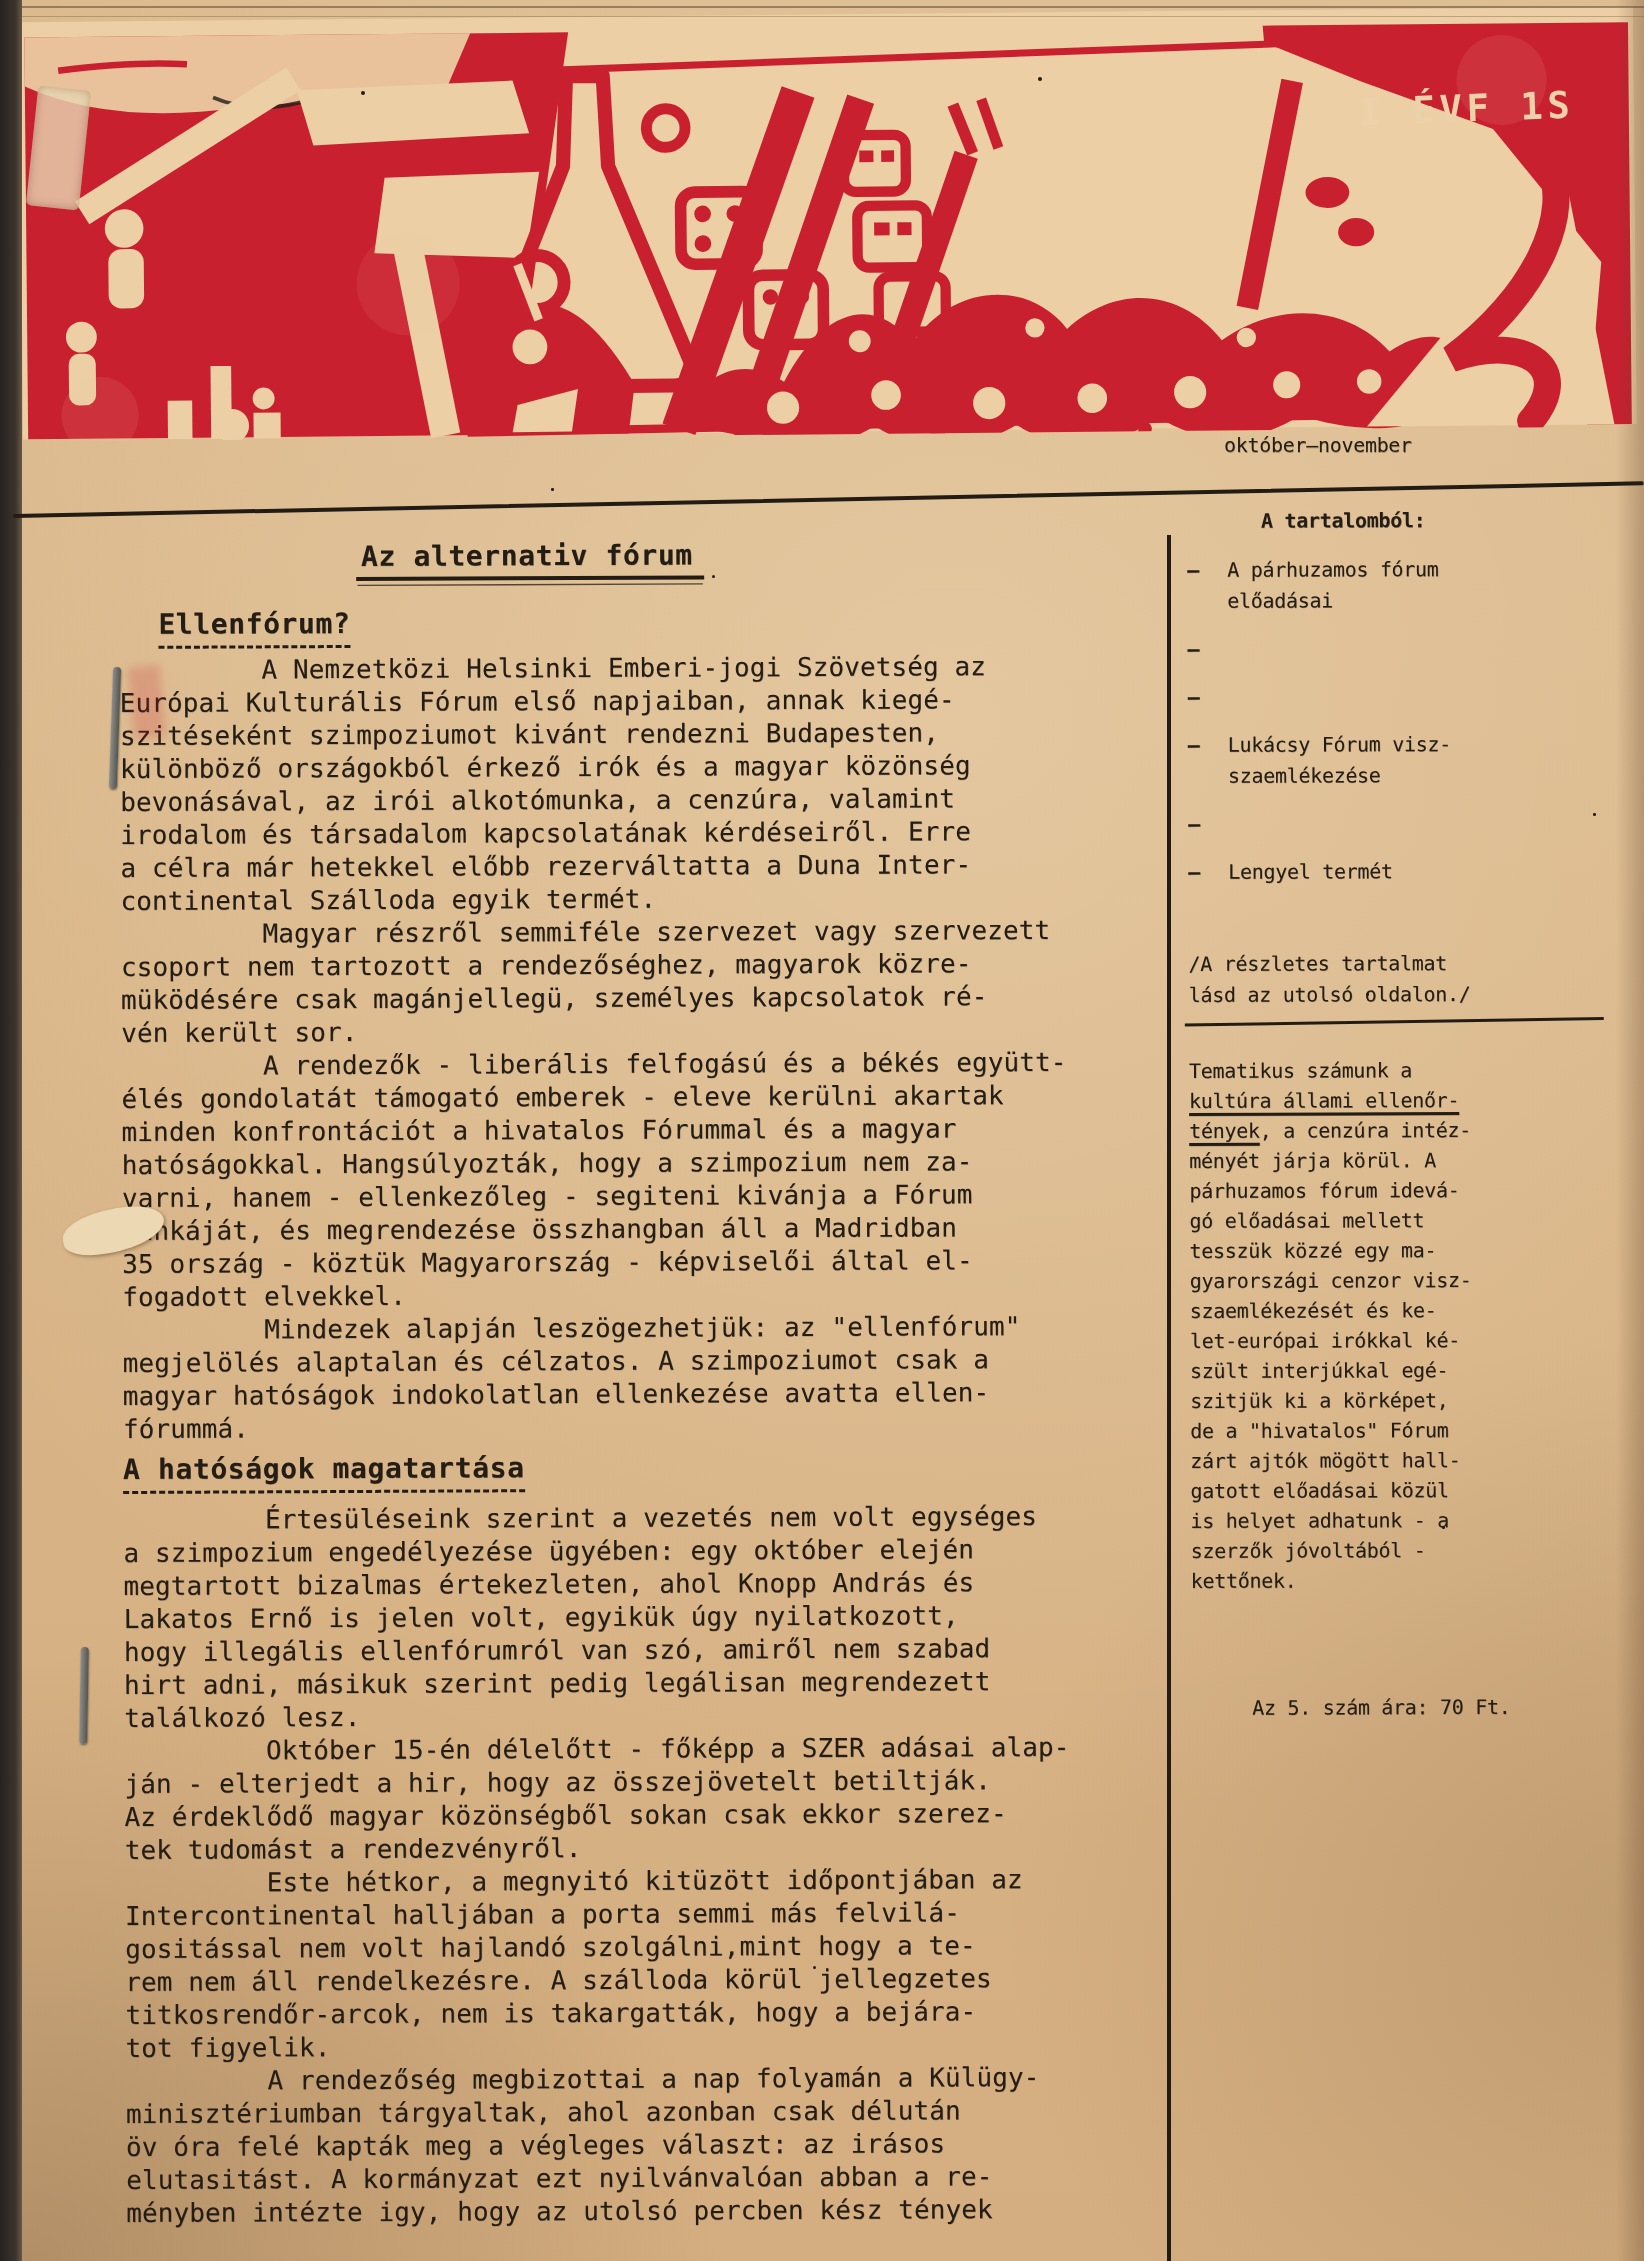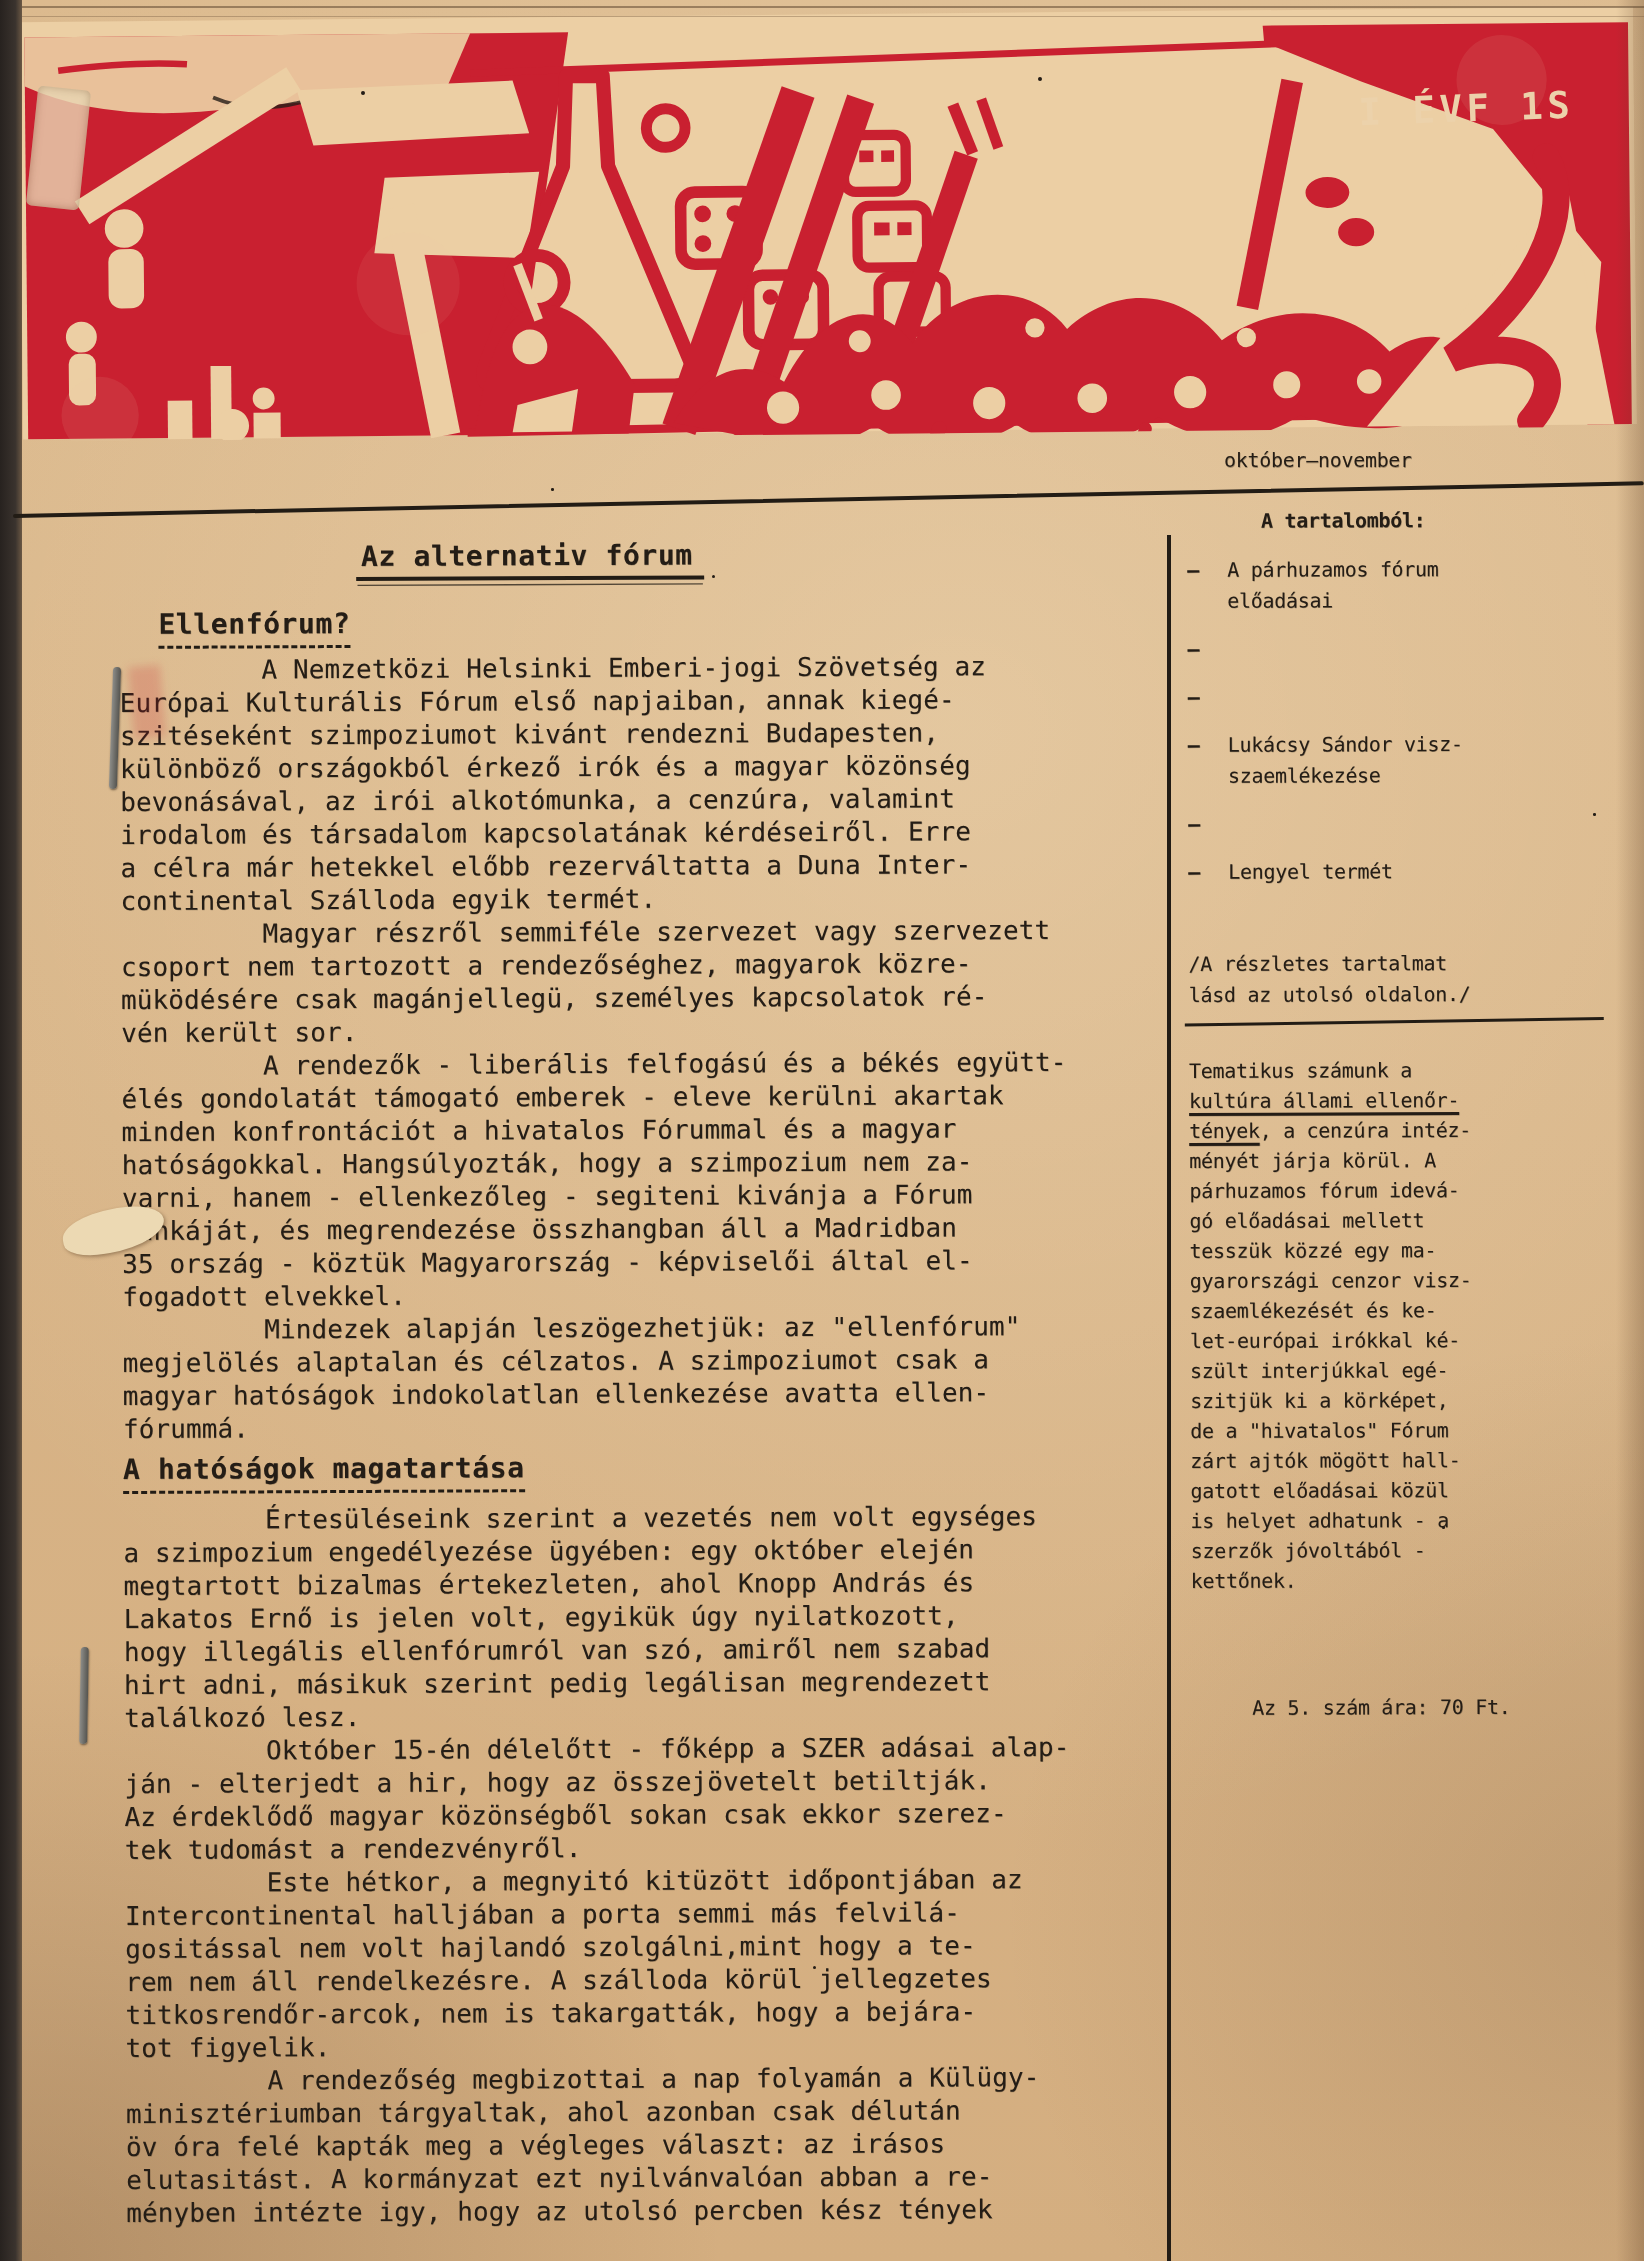--- a/index.html
+++ b/index.html
@@ -10,21 +10,21 @@
       radial-gradient(70% 45% at 2% 100%, rgba(92,62,38,.28), rgba(92,62,38,0) 60%),
       radial-gradient(60% 40% at 100% 85%, rgba(110,78,48,.20), rgba(110,78,48,0) 65%),
       linear-gradient(#dcba8e,#d4ae80);}
   .tw{text-shadow:0.4px 0.5px 0 rgba(44,33,22,.35);}
   .scan-left{position:absolute;left:0;top:0;width:22px;height:2261px;background:linear-gradient(90deg,#27221f,#3a332e 70%,#6b5844);}
   .edge-right{position:absolute;right:0;top:0;width:28px;height:2261px;background:linear-gradient(90deg,rgba(90,60,35,0),rgba(90,60,35,.30));}
   .fold{position:absolute;left:22px;width:1622px;height:1.9px;background:rgba(96,72,50,.55);}
   .fold.f1{top:6.4px;} .fold.f2{top:15.5px;background:rgba(116,90,64,.38);}
   .masthead{position:absolute;left:19.3px;top:17px;width:1614px;height:425px;transform:rotate(-0.55deg);transform-origin:left top;}
   .tape{position:absolute;left:32px;top:88px;width:53px;height:120px;background:#e9d7b4;opacity:.8;border-radius:5.2px;transform:rotate(6deg);box-shadow:0 0 9px rgba(120,90,60,.5) inset;}
-  .date-line{position:absolute;left:1224px;top:448px;font-size:20px;letter-spacing:-0.3px;}
+  .date-line{position:absolute;left:1224px;top:433px;font-size:20px;letter-spacing:-0.3px;}
   .hrule{position:absolute;left:13px;top:514px;width:1631px;height:3.9px;background:#221c15;transform:rotate(-1.15deg);transform-origin:left top;border-radius:1.9px;}
   .vrule{position:absolute;left:1167px;top:535px;width:3.9px;height:1727px;background:#221c15;}
   
   .leftcol{position:absolute;left:119px;top:541px;width:1063px;transform:rotate(-0.25deg);transform-origin:left top;}
   .title{display:inline-block;margin-left:242px;font-size:28px;font-weight:bold;letter-spacing:0.6px;}
   .title::after{content:"";display:block;height:3.9px;background:#221c15;margin:3.9px -11.6px 0 -5.2px;box-shadow:0 6.4px 0 -1.3px rgba(34,28,21,.75);}
   .h2{display:inline-block;font-size:28px;font-weight:bold;letter-spacing:0.6px;border-bottom:3.2px dashed #221c15;padding-bottom:5.2px;}
   .h2w1{margin:26px 0 5.2px 39px;}
   .h2w2{margin:6.4px 0 10.3px 0;}
   .para{white-space:pre-wrap;font-size:26px;line-height:33px;letter-spacing:0.1px;}
@@ -226,21 +226,21 @@
         <div class="toc-item">
           <span class="toc-dash tw">–</span>
         </div>
 
         <div class="toc-item">
           <span class="toc-dash tw">–</span>
         </div>
 
         <div class="toc-item">
           <span class="toc-dash tw">–</span>
-          <span class="toc-text tw">Lukácsy Sándor visz-
+          <span class="toc-text tw">Lukácsy Fórum visz-
 szaemlékezése</span>
         </div>
 
         <div class="toc-item">
           <span class="toc-dash tw">–</span>
         </div>
 
         <div class="toc-item">
           <span class="toc-dash tw">–</span>
           <span class="toc-text tw">Lengyel termét</span>

